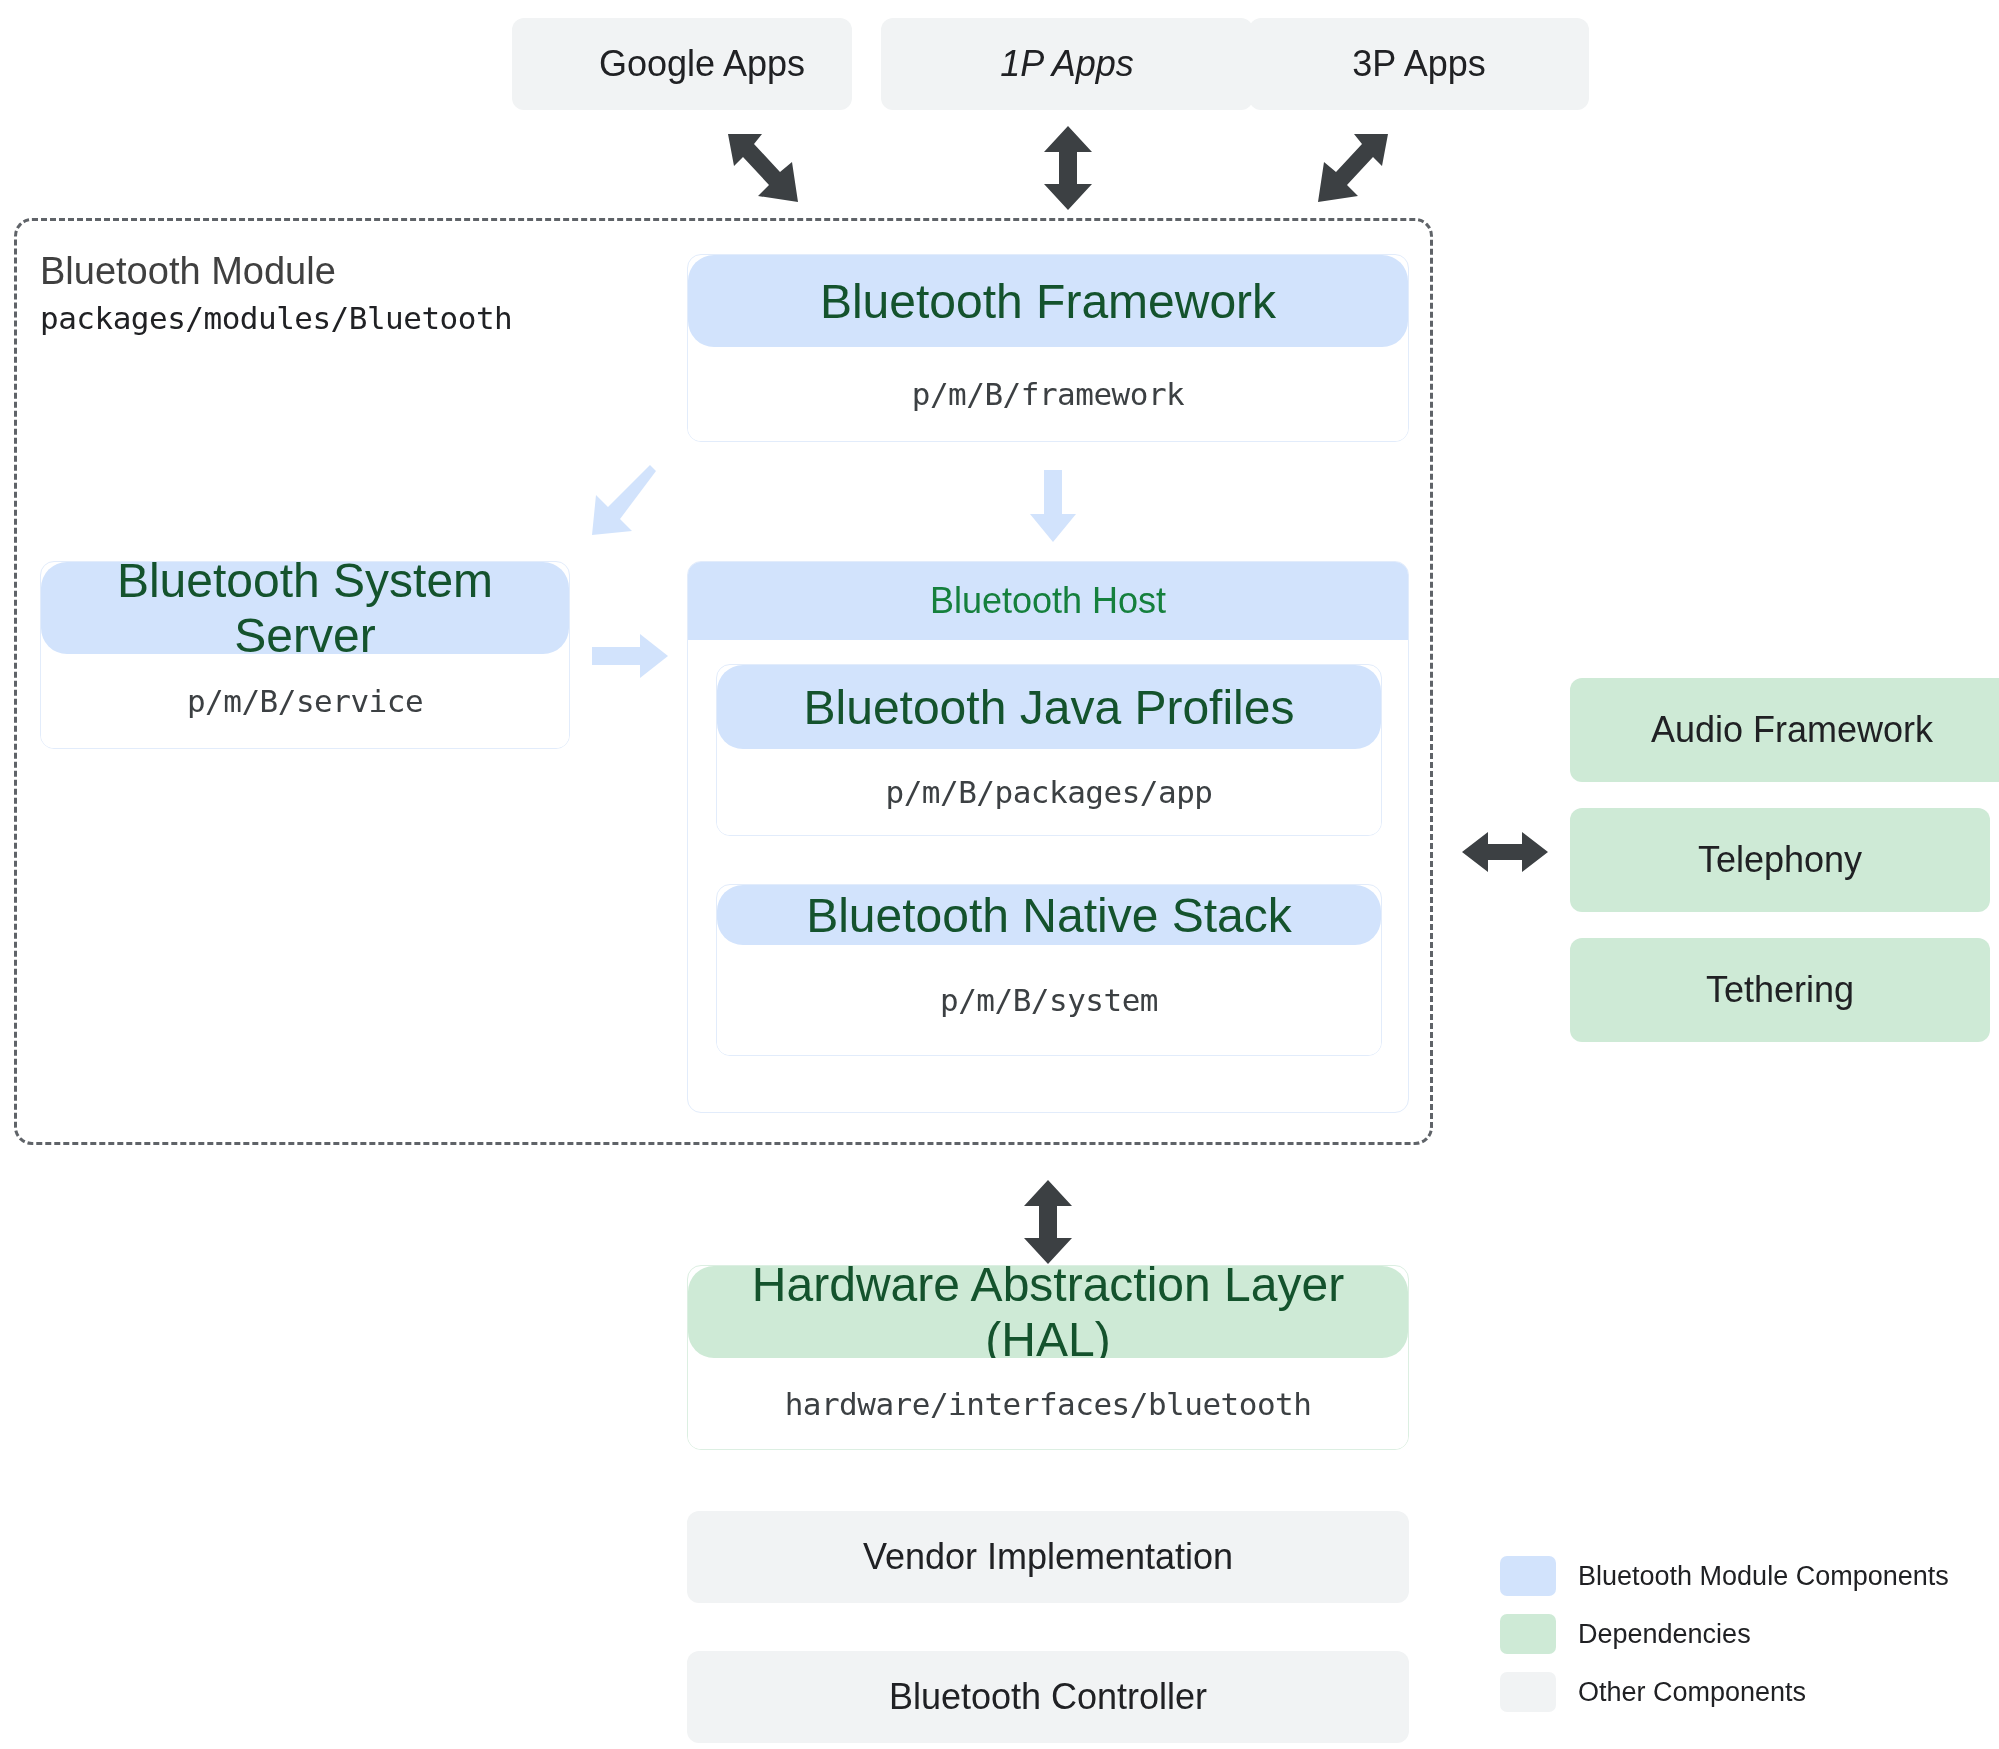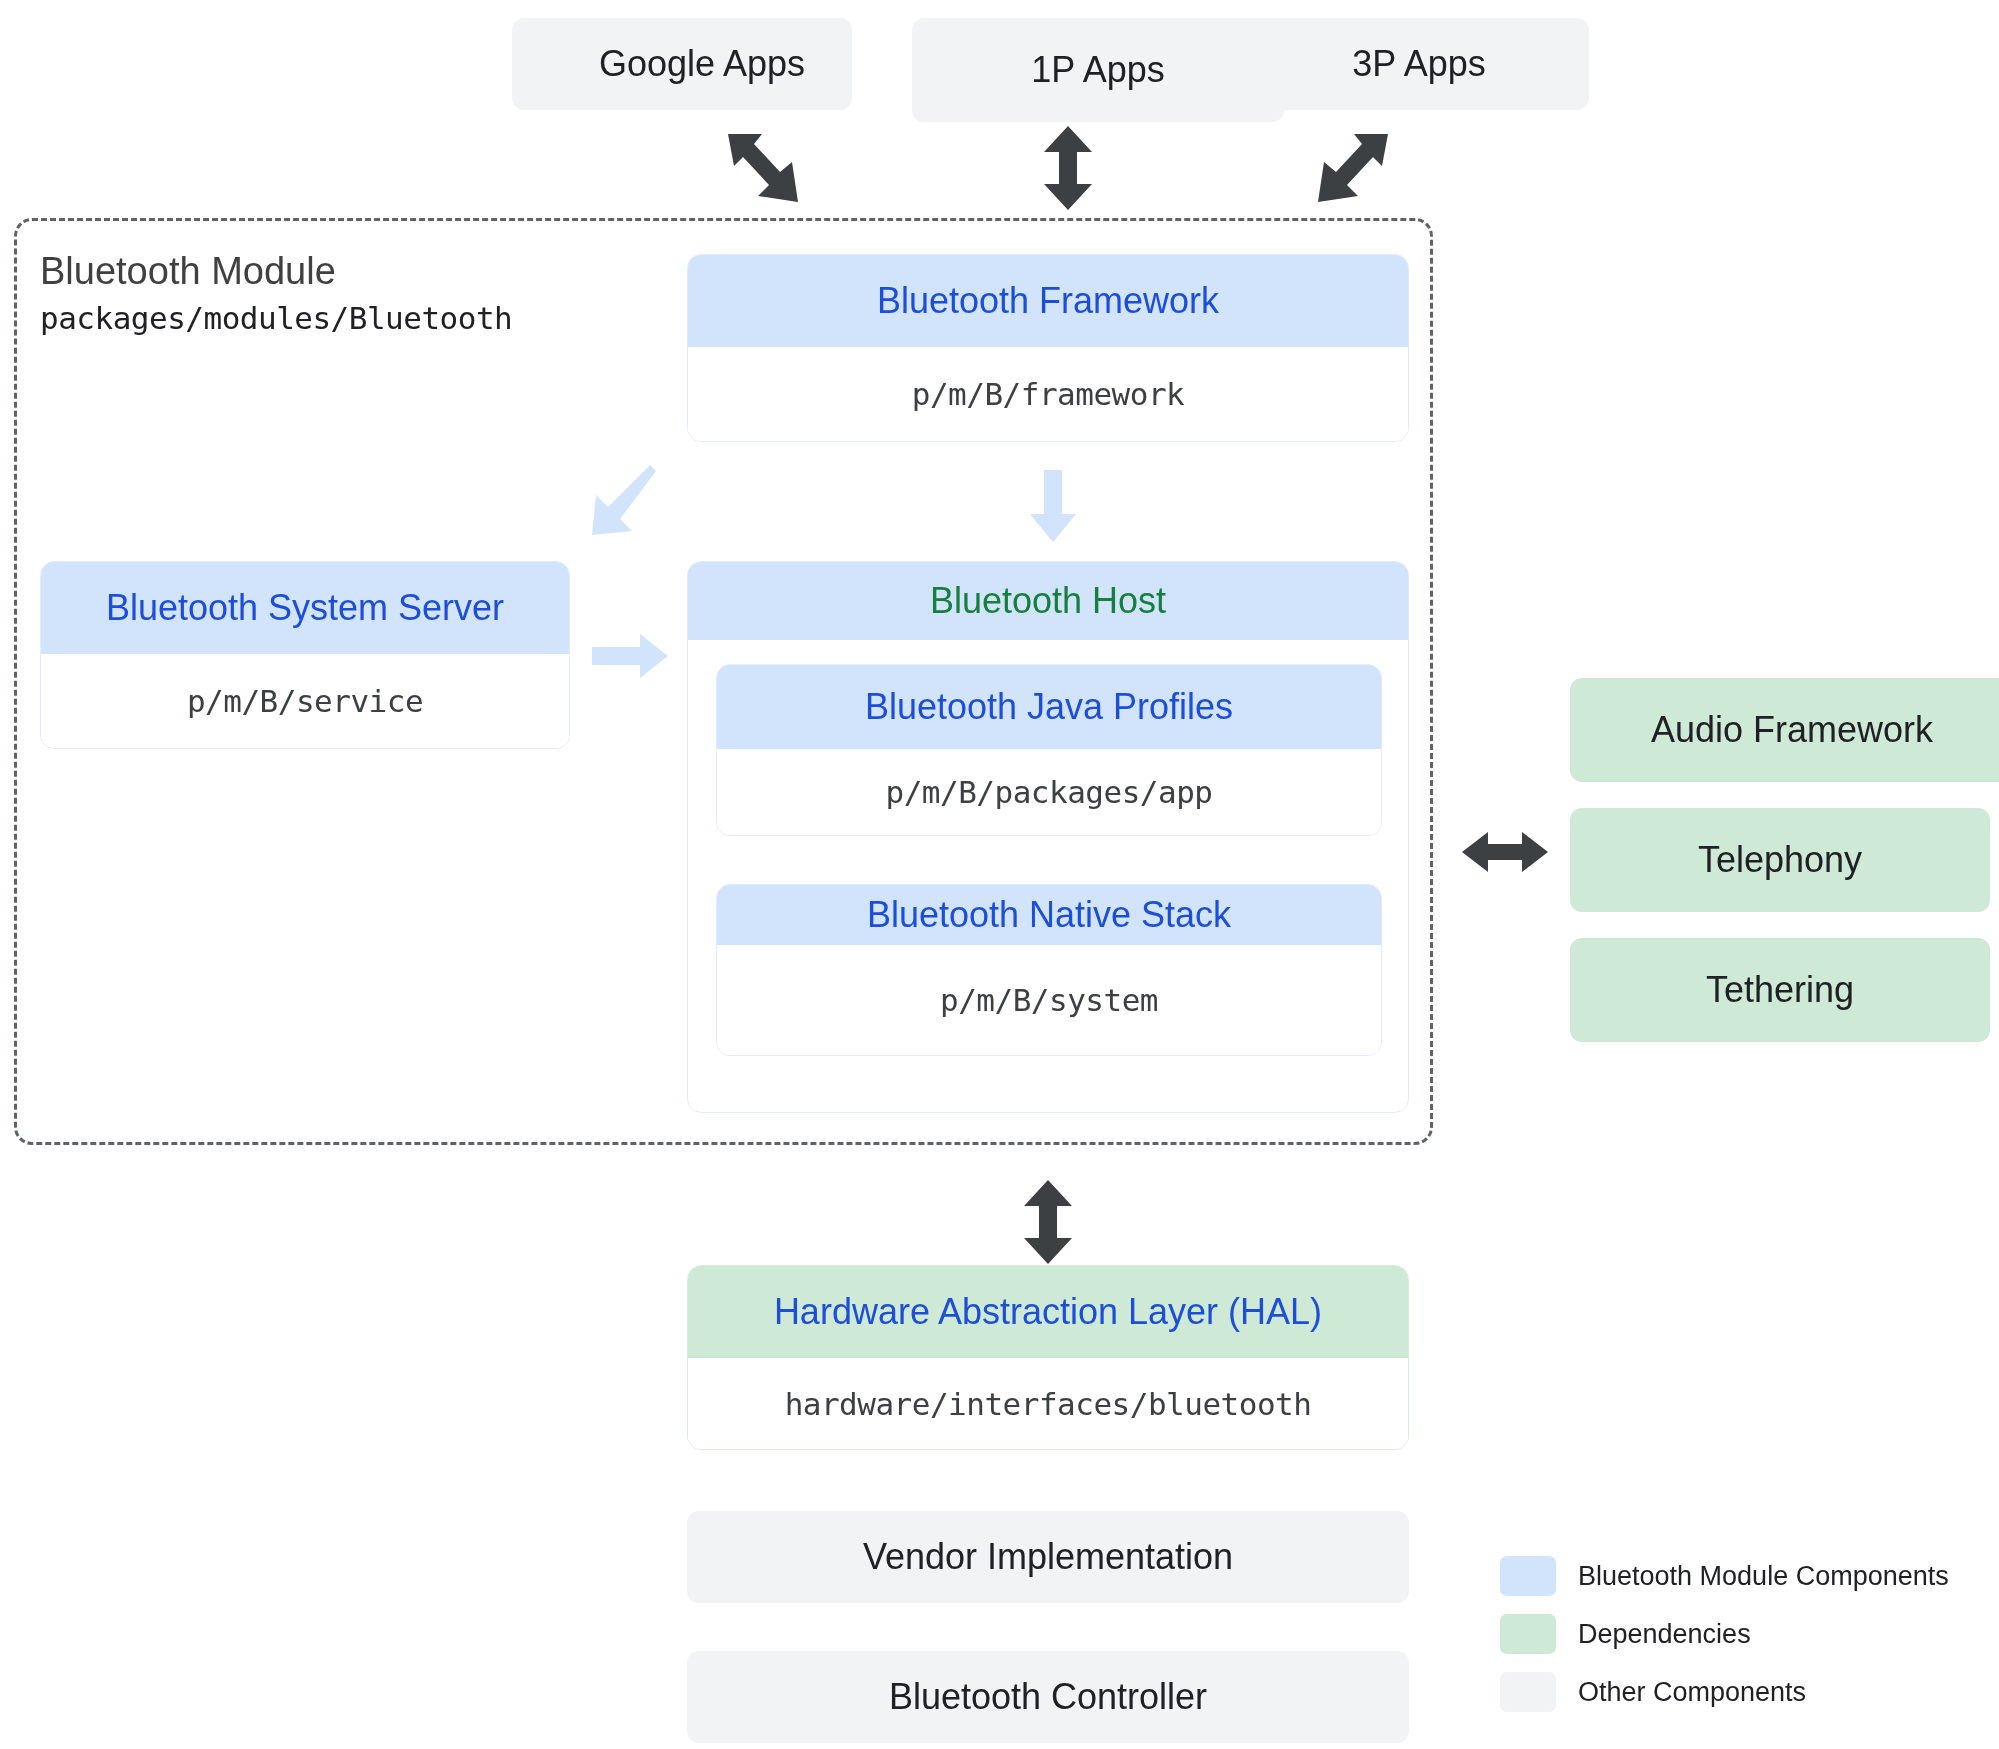--- a/index.html
+++ b/index.html
@@ -53,27 +53,28 @@
     border-radius: 14px;
     overflow: hidden;
     background: #ffffff;
     border: 1px solid #e2ecfb;
     display: flex;
     flex-direction: column;
   }
   .card.green-card { border: 1px solid #dcefe2; }
   .card-head {
     background: #d2e3fc;
-    color: #1d4ed8;
-    font-size: 36px;
+    color: #14532d;
+    font-size: 48px;
     display: flex;
     align-items: center;
     justify-content: center;
     text-align: center;
     flex: 0 0 auto;
+    border-radius: 26px;
   }
   .card.green-card .card-head { background: #ceead6; }
   .card-path {
     background: #ffffff;
     color: #3c4043;
     font-family: "DejaVu Sans Mono", monospace;
     font-size: 31px;
     display: flex;
     align-items: center;
     justify-content: center;
@@ -149,21 +150,21 @@
 </style>
 </head>
 <body>
 
 <div class="canvas">
 
   <div class="box grey-box" style="left:512px; top:18px; width:340px; height:92px;padding-left:40px;">
     <span>Google Apps</span>
   </div>
 
-  <div class="box grey-box" style="left:912px; top:18px; width:372px; height:104px;">
+  <div class="box grey-box" style="left:881px; top:18px; width:372px; height:92px;font-style:italic;">
     <span>1P Apps</span>
   </div>
 
   <div class="box grey-box" style="left:1249px; top:18px; width:340px; height:92px;">
     <span>3P Apps</span>
   </div>
 
   <div class="arrow" style="left:718px; top:128px;">
     <svg width="90" height="82" viewBox="0 0 90 82">
       <g fill="#3c4043">

